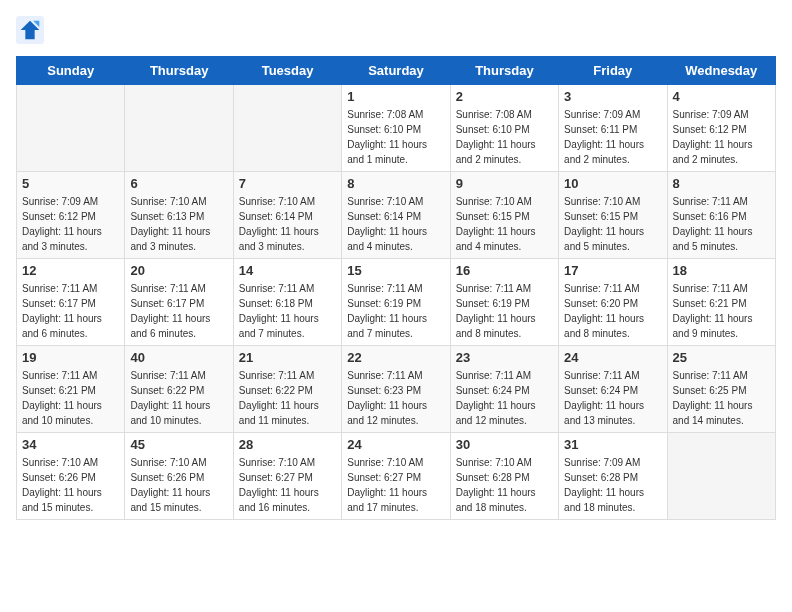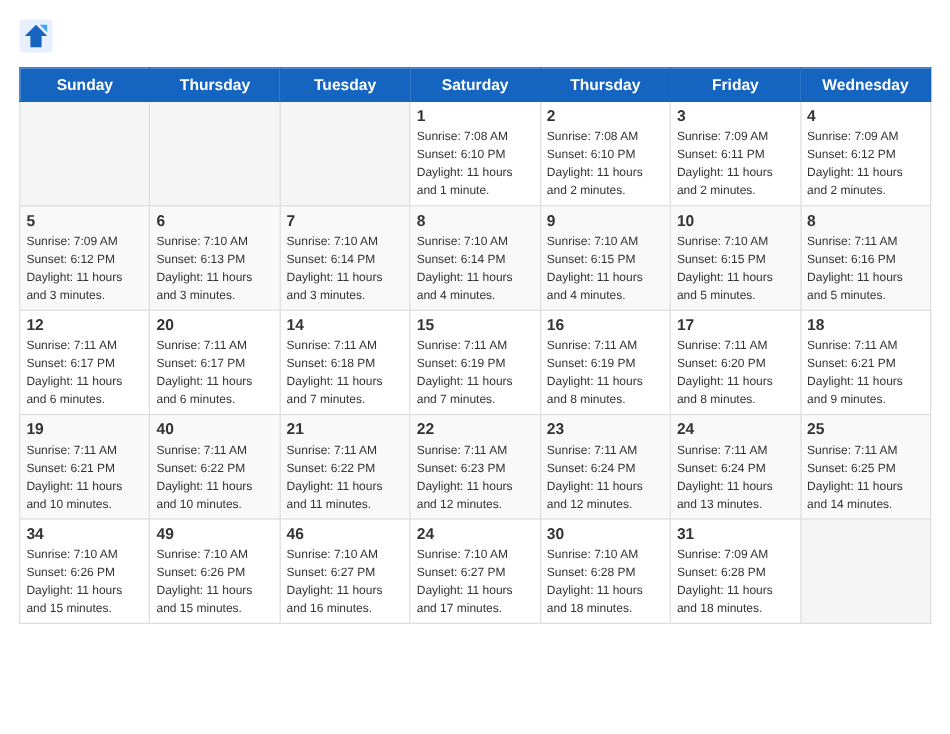--- a/index.html
+++ b/index.html
@@ -233,25 +233,25 @@
           <div class="day-number">25</div>
           <div class="day-info">Sunrise: 7:11 AM<br>Sunset: 6:25 PM<br>Daylight: 11 hours and 14 minutes.</div>
         </td>
       </tr>
       <tr>
         <td>
           <div class="day-number">34</div>
           <div class="day-info">Sunrise: 7:10 AM<br>Sunset: 6:26 PM<br>Daylight: 11 hours and 15 minutes.</div>
         </td>
         <td>
-          <div class="day-number">49</div>
+          <div class="day-number">45</div>
           <div class="day-info">Sunrise: 7:10 AM<br>Sunset: 6:26 PM<br>Daylight: 11 hours and 15 minutes.</div>
         </td>
         <td>
-          <div class="day-number">46</div>
+          <div class="day-number">28</div>
           <div class="day-info">Sunrise: 7:10 AM<br>Sunset: 6:27 PM<br>Daylight: 11 hours and 16 minutes.</div>
         </td>
         <td>
           <div class="day-number">24</div>
           <div class="day-info">Sunrise: 7:10 AM<br>Sunset: 6:27 PM<br>Daylight: 11 hours and 17 minutes.</div>
         </td>
         <td>
           <div class="day-number">30</div>
           <div class="day-info">Sunrise: 7:10 AM<br>Sunset: 6:28 PM<br>Daylight: 11 hours and 18 minutes.</div>
         </td>

